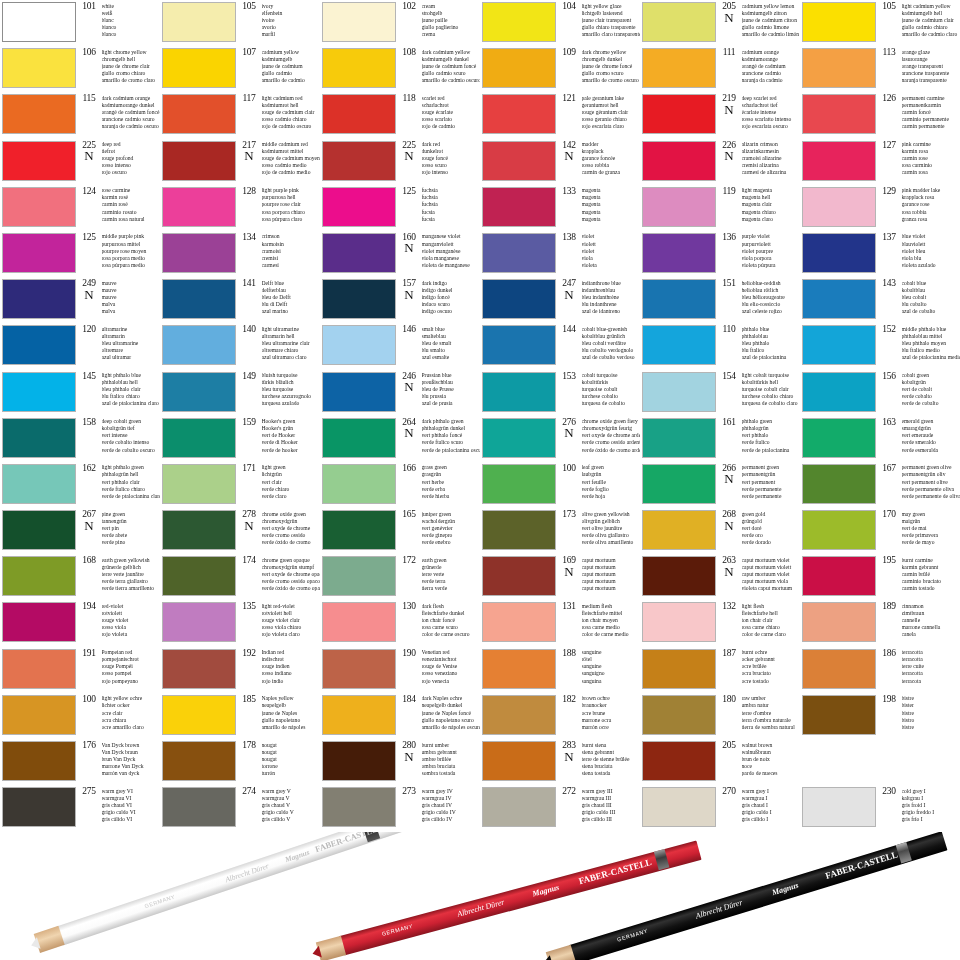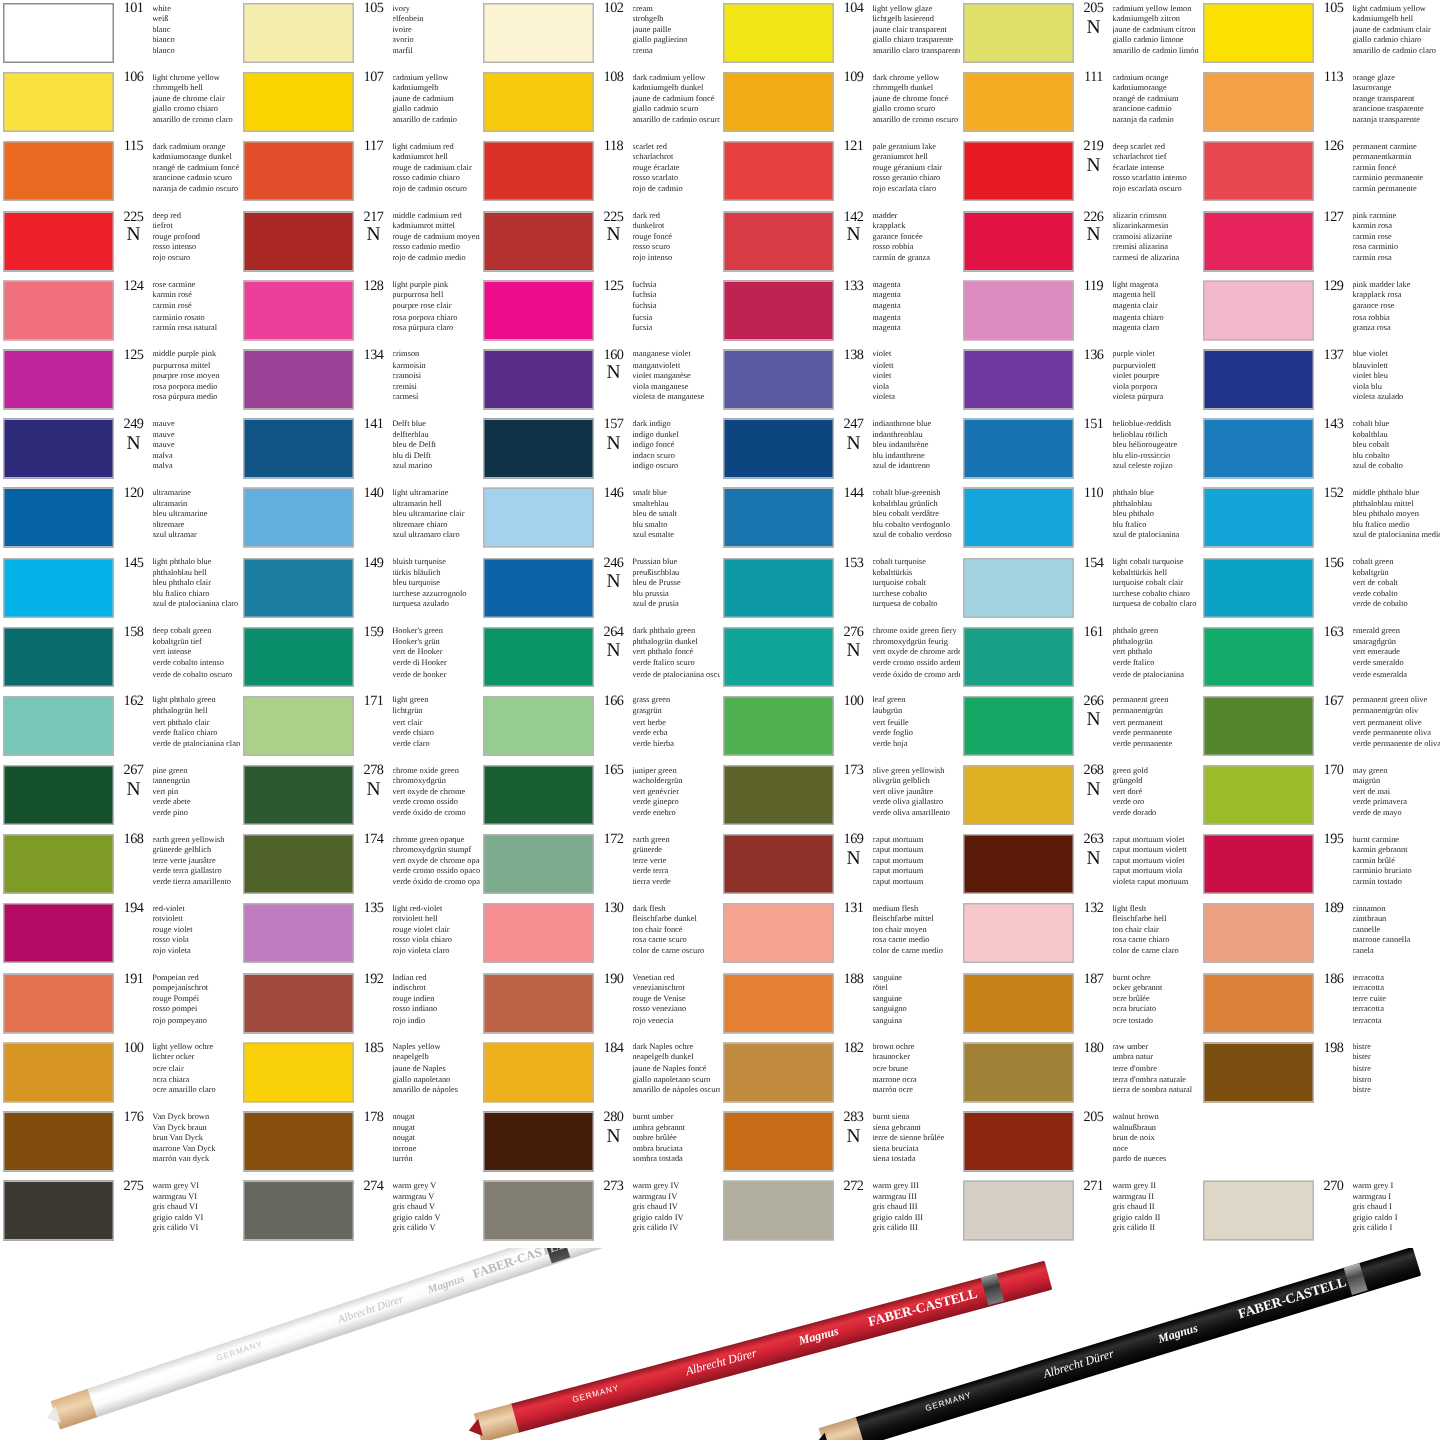--- a/index.html
+++ b/index.html
@@ -1691,35 +1691,20 @@
         <div class="names">
           <span class="en">warm grey III</span>
           <span class="de">warmgrau III</span>
           <span class="fr">gris chaud III</span>
           <span class="it">grigio caldo III</span>
           <span class="es">gris cálido III</span>
         </div>
       </div>
     </div>
     <div class="swatch-cell">
-      <div class="chip thinborder" style="background: rgb(214, 207, 198);"></div>
-      <div class="meta">
-        <div class="numblock">
-          <div class="num">271</div>
-        </div>
-        <div class="names">
-          <span class="en">warm grey II</span>
-          <span class="de">warmgrau II</span>
-          <span class="fr">gris chaud II</span>
-          <span class="it">grigio caldo II</span>
-          <span class="es">gris cálido II</span>
-        </div>
-      </div>
-    </div>
-    <div class="swatch-cell">
       <div class="chip thinborder" style="background: rgb(222, 215, 200);"></div>
       <div class="meta">
         <div class="numblock">
           <div class="num">270</div>
         </div>
         <div class="names">
           <span class="en">warm grey I</span>
           <span class="de">warmgrau I</span>
           <span class="fr">gris chaud I</span>
           <span class="it">grigio caldo I</span>

